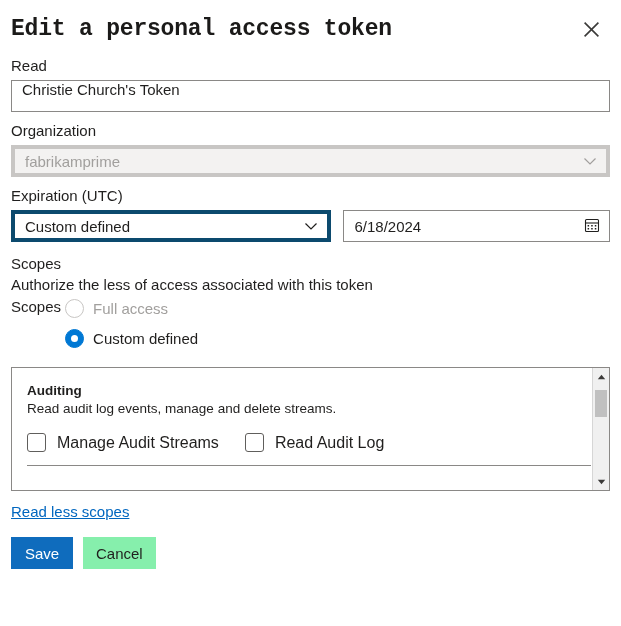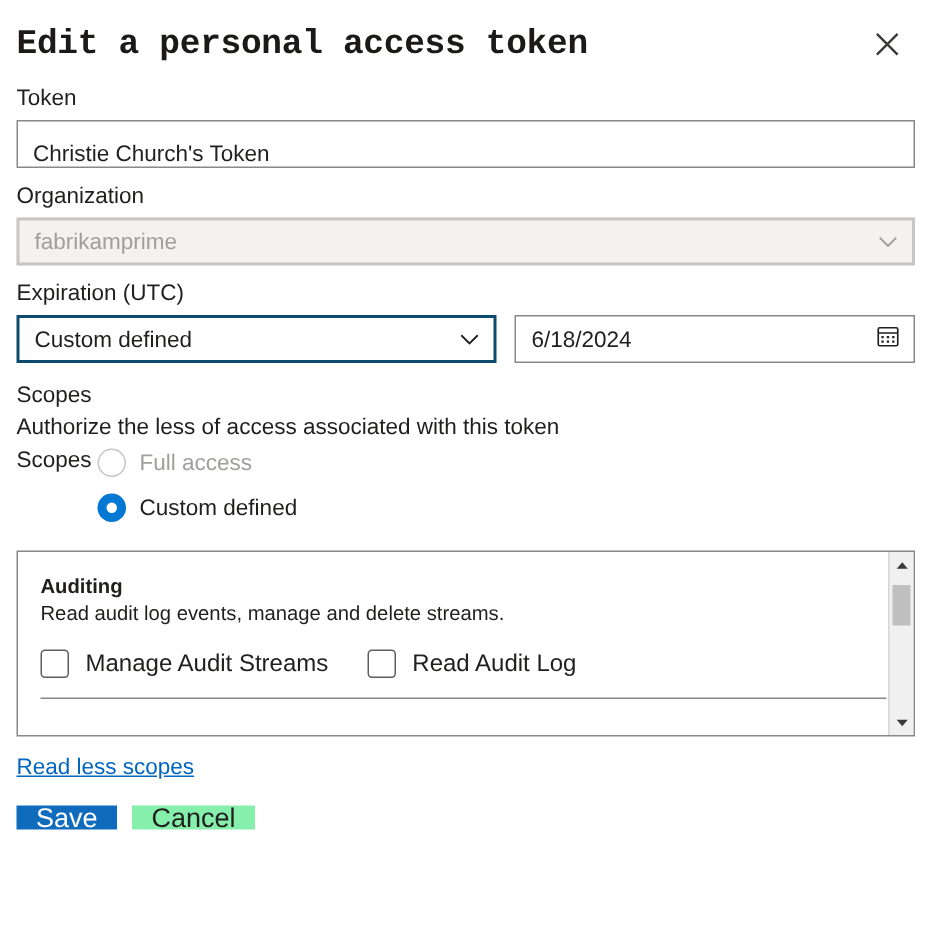--- a/index.html
+++ b/index.html
@@ -64,30 +64,30 @@
   }
   .row-gap { height: 9px; }
 
   .textbox {
     box-sizing: border-box;
     width: 599px;
     height: 32px;
     border: 1px solid #8a8886;
     background: #ffffff;
     display: flex;
-    align-items: flex-end;
+    align-items: flex-start;
     padding: 0 10px;
     font-size: 15px;
     color: #201f1e;
   }
 
   .combo {
     box-sizing: border-box;
     height: 32px;
-    border: 2px solid #0c4a6e;
+    border: 4px solid #0c4a6e;
     background: #ffffff;
     display: flex;
     align-items: center;
     justify-content: space-between;
     padding: 0 8px 0 10px;
     font-size: 15px;
     color: #201f1e;
     cursor: pointer;
   }
   .combo.disabled {
@@ -292,24 +292,24 @@
     cursor: pointer;
   }
   .btn-row {
     display: flex;
     align-items: center;
     gap: 10px;
     margin-top: 16px;
   }
   .btn {
     box-sizing: border-box;
-    height: 16px;
+    height: 32px;
     min-width: 62px;
     padding: 0 13px;
-    font-size: 18px;
+    font-size: 15px;
     border: none;
     display: flex;
     align-items: center;
     justify-content: center;
     cursor: pointer;
     font-family: "Liberation Sans", sans-serif;
   }
   .btn-primary {
     background: #0f6cbd;
     color: #ffffff;
@@ -329,21 +329,21 @@
     <button class="close-btn">
       <span>
         <svg width="17" height="17" viewBox="0 0 17 17" aria-hidden="true">
           <path d="M1.6 1.6 L15.4 15.4 M15.4 1.6 L1.6 15.4" stroke="#3b3a39" stroke-width="1.6" fill="none"></path>
         </svg>
       </span>
     </button>
   </div>
 
   <div>
-    <div class="field-label">Token</div>
+    <div class="field-label">Read</div>
     <div class="textbox">
       <span>Christie Church's Token</span>
     </div>
   </div>
 
   <div class="row-gap"></div>
 
   <div>
     <div class="field-label">Organization</div>
     <div class="combo org-combo disabled">

